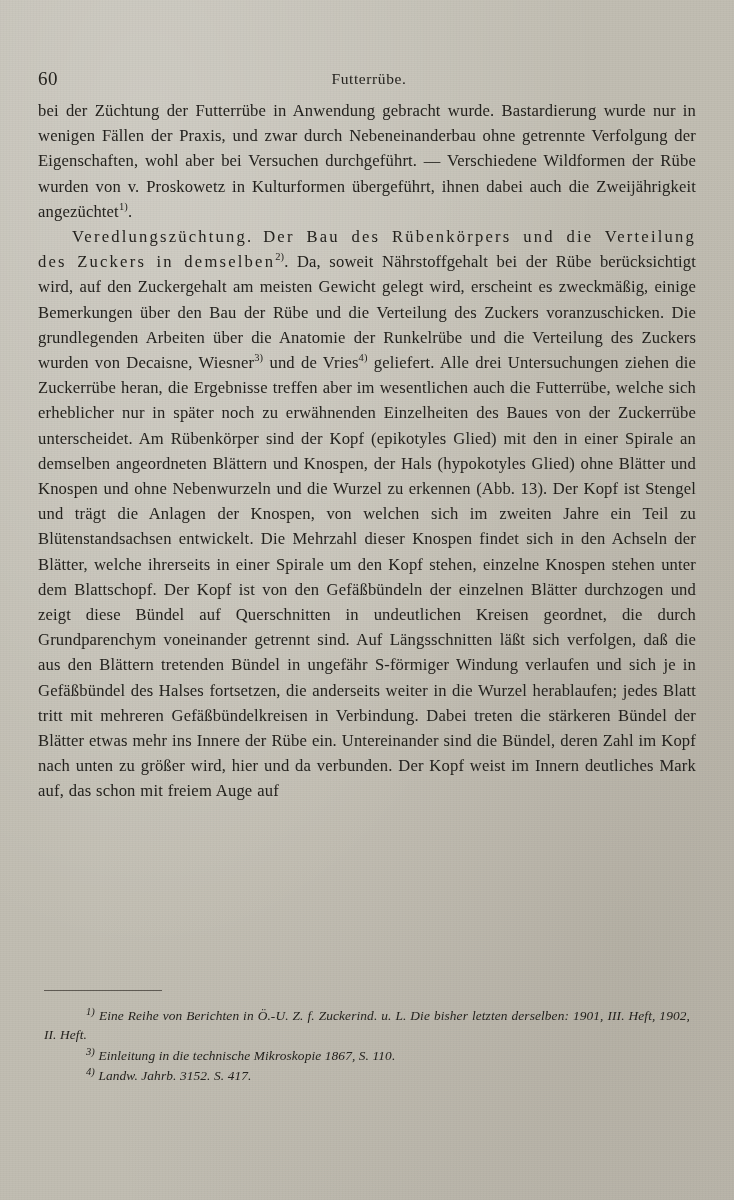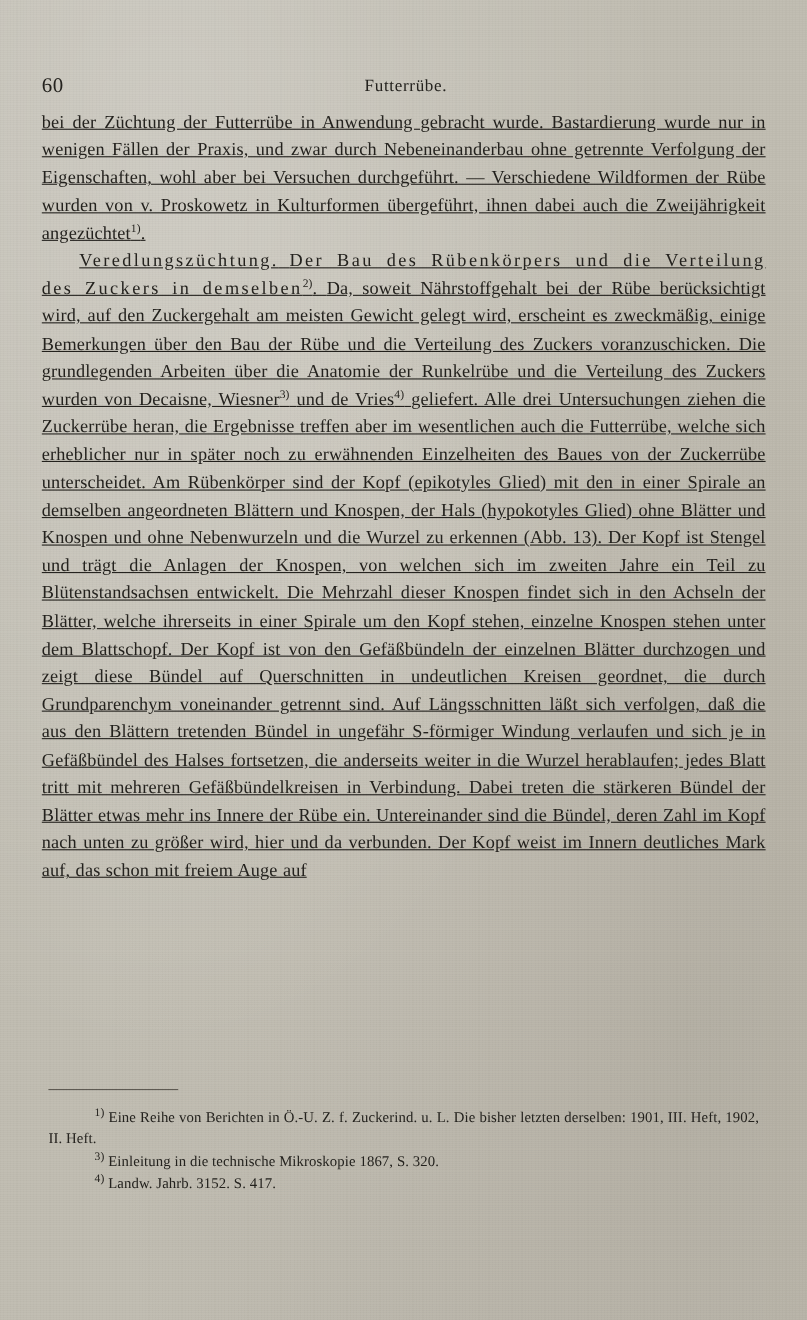--- a/index.html
+++ b/index.html
@@ -76,21 +76,20 @@
     width: 658px;
     font-size: 16.6px;
     line-height: 25.2px;
     text-align: justify;
     text-justify: inter-word;
     letter-spacing: 0.15px;
     word-spacing: 0.5px;
   }
   .body-text p {
     margin: 0;
-    text-decoration: underline;
   }
   .body-text p.indent {
     text-indent: 34px;
   }
   .sp {
     letter-spacing: 2.2px;
   }
   sup {
     font-size: 10.5px;
     vertical-align: super;
@@ -117,20 +116,21 @@
     font-size: 13.4px;
     line-height: 19.4px;
     text-align: justify;
     letter-spacing: 0.1px;
   }
   .footnotes p {
     margin: 0 0 1px 0;
   }
   .footnotes p.fn {
     text-indent: 42px;
+    font-style: italic;
   }
   .fmark {
     font-size: 10.5px;
     vertical-align: super;
     line-height: 0;
   }
 </style>
 </head>
 <body>
 
@@ -148,19 +148,19 @@
     <p class="para"><span>bei der Züchtung der Futterrübe in Anwendung gebracht wurde. Bastardierung wurde nur in wenigen Fällen der Praxis, und zwar durch Nebeneinanderbau ohne getrennte Verfolgung der Eigenschaften, wohl aber bei Versuchen durchgeführt. — Verschiedene Wildformen der Rübe wurden von v. Proskowetz in Kulturformen übergeführt, ihnen dabei auch die Zweijährigkeit angezüchtet</span><sup>1)</sup>.</p>
 
     <p class="indent"><span class="sp">Veredlungszüchtung.</span> <span class="sp">Der Bau des Rübenkörpers und die Verteilung des Zuckers in demselben</span><sup>2)</sup>. <span>Da, soweit Nährstoffgehalt bei der Rübe berücksichtigt wird, auf den Zuckergehalt am meisten Gewicht gelegt wird, erscheint es zweckmäßig, einige Bemerkungen über den Bau der Rübe und die Verteilung des Zuckers voranzuschicken. Die grundlegenden Arbeiten über die Anatomie der Runkelrübe und die Verteilung des Zuckers wurden von Decaisne, Wiesner</span><sup>3)</sup> <span>und de Vries</span><sup>4)</sup> <span>geliefert. Alle drei Untersuchungen ziehen die Zuckerrübe heran, die Ergebnisse treffen aber im wesentlichen auch die Futterrübe, welche sich erheblicher nur in später noch zu erwähnenden Einzelheiten des Baues von der Zuckerrübe unterscheidet. Am Rübenkörper sind der Kopf (epikotyles Glied) mit den in einer Spirale an demselben angeordneten Blättern und Knospen, der Hals (hypokotyles Glied) ohne Blätter und Knospen und ohne Nebenwurzeln und die Wurzel zu erkennen (Abb. 13). Der Kopf ist Stengel und trägt die Anlagen der Knospen, von welchen sich im zweiten Jahre ein Teil zu Blütenstandsachsen entwickelt. Die Mehrzahl dieser Knospen findet sich in den Achseln der Blätter, welche ihrerseits in einer Spirale um den Kopf stehen, einzelne Knospen stehen unter dem Blattschopf. Der Kopf ist von den Gefäßbündeln der einzelnen Blätter durchzogen und zeigt diese Bündel auf Querschnitten in undeutlichen Kreisen geordnet, die durch Grundparenchym voneinander getrennt sind. Auf Längsschnitten läßt sich verfolgen, daß die aus den Blättern tretenden Bündel in ungefähr S-förmiger Windung verlaufen und sich je in Gefäßbündel des Halses fortsetzen, die anderseits weiter in die Wurzel herablaufen; jedes Blatt tritt mit mehreren Gefäßbündelkreisen in Verbindung. Dabei treten die stärkeren Bündel der Blätter etwas mehr ins Innere der Rübe ein. Untereinander sind die Bündel, deren Zahl im Kopf nach unten zu größer wird, hier und da verbunden. Der Kopf weist im Innern deutliches Mark auf, das schon mit freiem Auge auf</span></p>
 
   </div>
 
   <div class="fn-rule"></div>
 
   <div class="footnotes">
     <p class="fn"><span class="fmark">1)</span> <span>Eine Reihe von Berichten in Ö.-U. Z. f. Zuckerind. u. L. Die bisher letzten derselben: 1901, III. Heft, 1902, II. Heft.</span></p>
-    <p class="fn"><span class="fmark">3)</span> <span>Einleitung in die technische Mikroskopie 1867, S. 320.</span></p>
+    <p class="fn"><span class="fmark">3)</span> <span>Einleitung in die technische Mikroskopie 1867, S. 110.</span></p>
     <p class="fn"><span class="fmark">4)</span> <span>Landw. Jahrb. 3152. S. 417.</span></p>
   </div>
 
 </div>
 
 <div class="grain"></div>
 
 </body></html>

